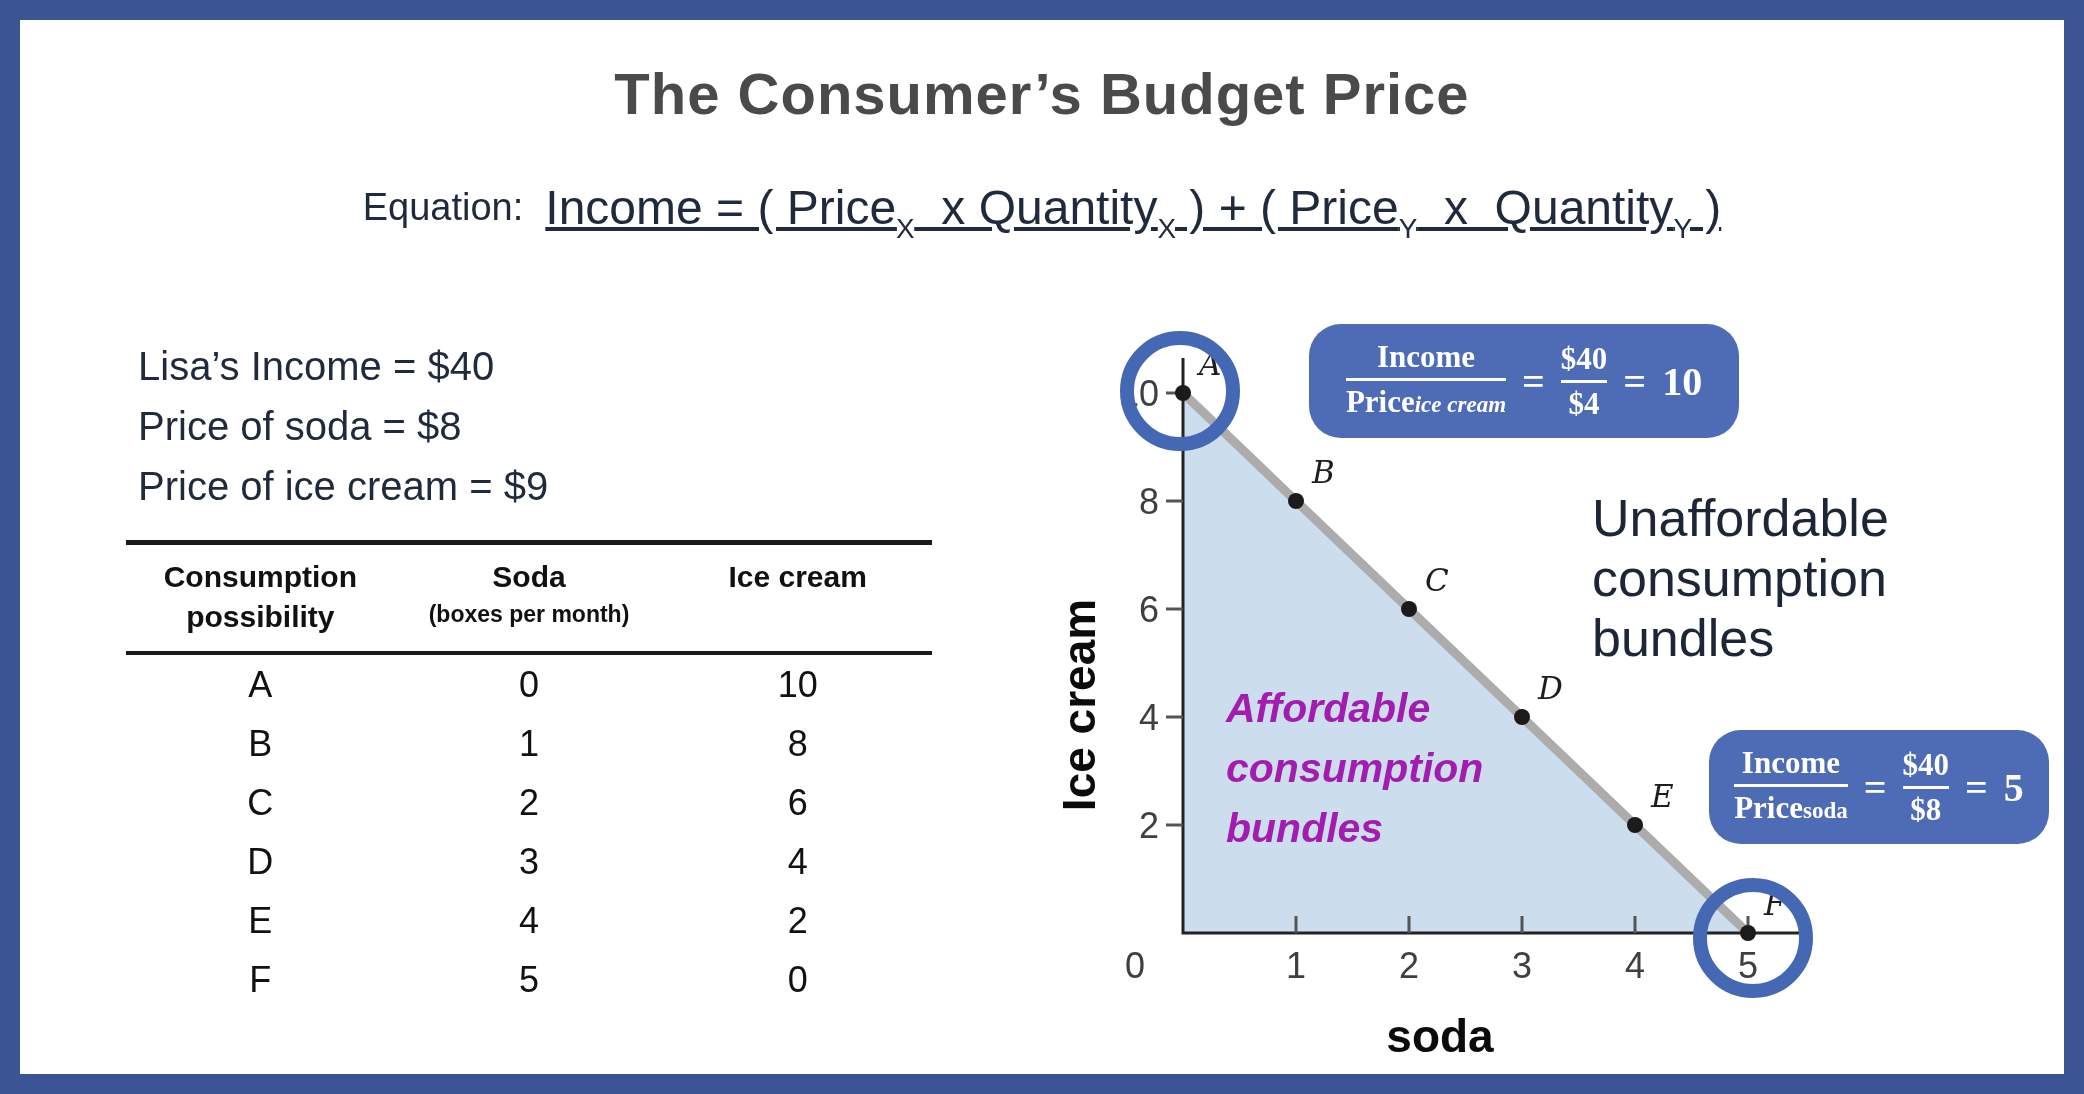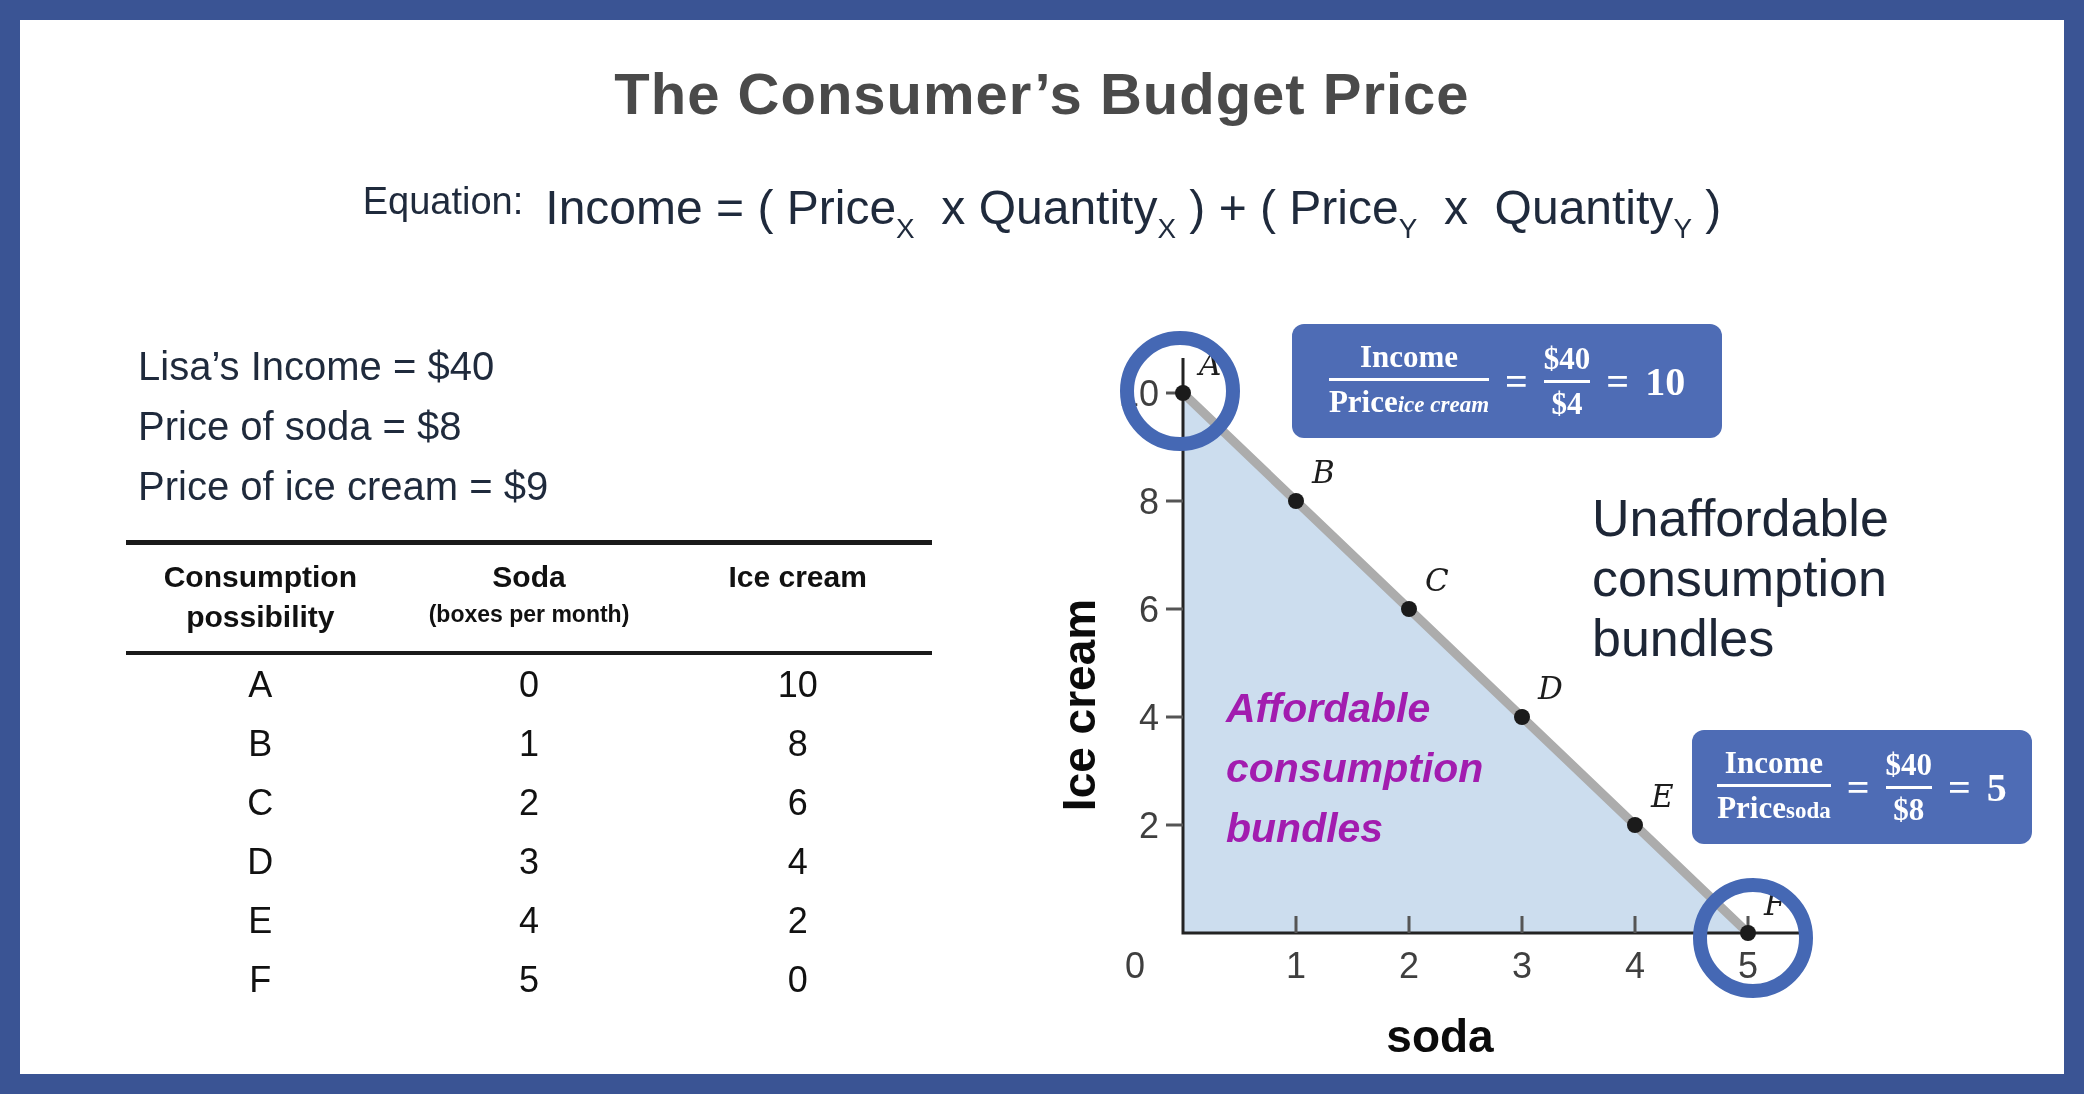--- a/index.html
+++ b/index.html
@@ -13,25 +13,25 @@
     overflow:hidden;
   }
   .title{
     position:absolute;top:40px;left:0;width:100%;
     text-align:center;
     font-size:58px;font-weight:bold;color:#4a4a4a;
     letter-spacing:1px;
   }
   .equation-row{
     position:absolute;top:160px;left:0;width:100%;
-    display:flex;justify-content:center;align-items:flex-start;gap:22px;
+    display:flex;justify-content:center;align-items:center;gap:22px;
     color:#1f2a3c;
   }
   .eq-label{font-size:38px;}
-  .eq-formula{font-size:48px;white-space:pre;}
+  .eq-formula{font-size:48px;white-space:pre;text-decoration:underline;}
   .eq-formula sub{font-size:0.58em;line-height:0;position:relative;top:0.12em;}
   .facts{
     position:absolute;left:118px;top:316px;
     font-size:40px;line-height:60px;color:#1f2a3c;
   }
   
   .ctable{
     position:absolute;left:106px;top:520px;width:806px;
     border-top:5px solid #1a1a1a;
     color:#111;
@@ -61,24 +61,24 @@
   }
   .affordable span{display:block;}
   .unaffordable{
     position:absolute;left:552px;top:188px;
     font-size:52px;line-height:60px;color:#1d2636;
   }
   .unaffordable span{display:block;}
   .callout{
     position:absolute;
     background:#4e6cb5;
-    border-radius:12px;
+    border-radius:32px;
     display:flex;align-items:center;justify-content:center;gap:16px;
     color:#ffffff;
-    font-family:"Liberation Serif", serif;font-weight:bold;
+    font-family:"Liberation Serif", serif;font-weight:bold;margin-left:17px;
   }
   .callout1{left:252px;top:24px;width:430px;height:114px;}
   .callout2{left:652px;top:430px;width:340px;height:114px;}
   .frac{display:flex;flex-direction:column;align-items:center;}
   .frac .bar{display:block;height:3px;background:#fff;align-self:stretch;margin:4px 0;}
   .frac .num,.frac .den{font-size:31px;line-height:34px;white-space:nowrap;}
   .den-sub{font-size:23px;}
   .den-sub.it{font-style:italic;}
   .callout .eq,.callout .result{font-size:40px;}
 </style>

